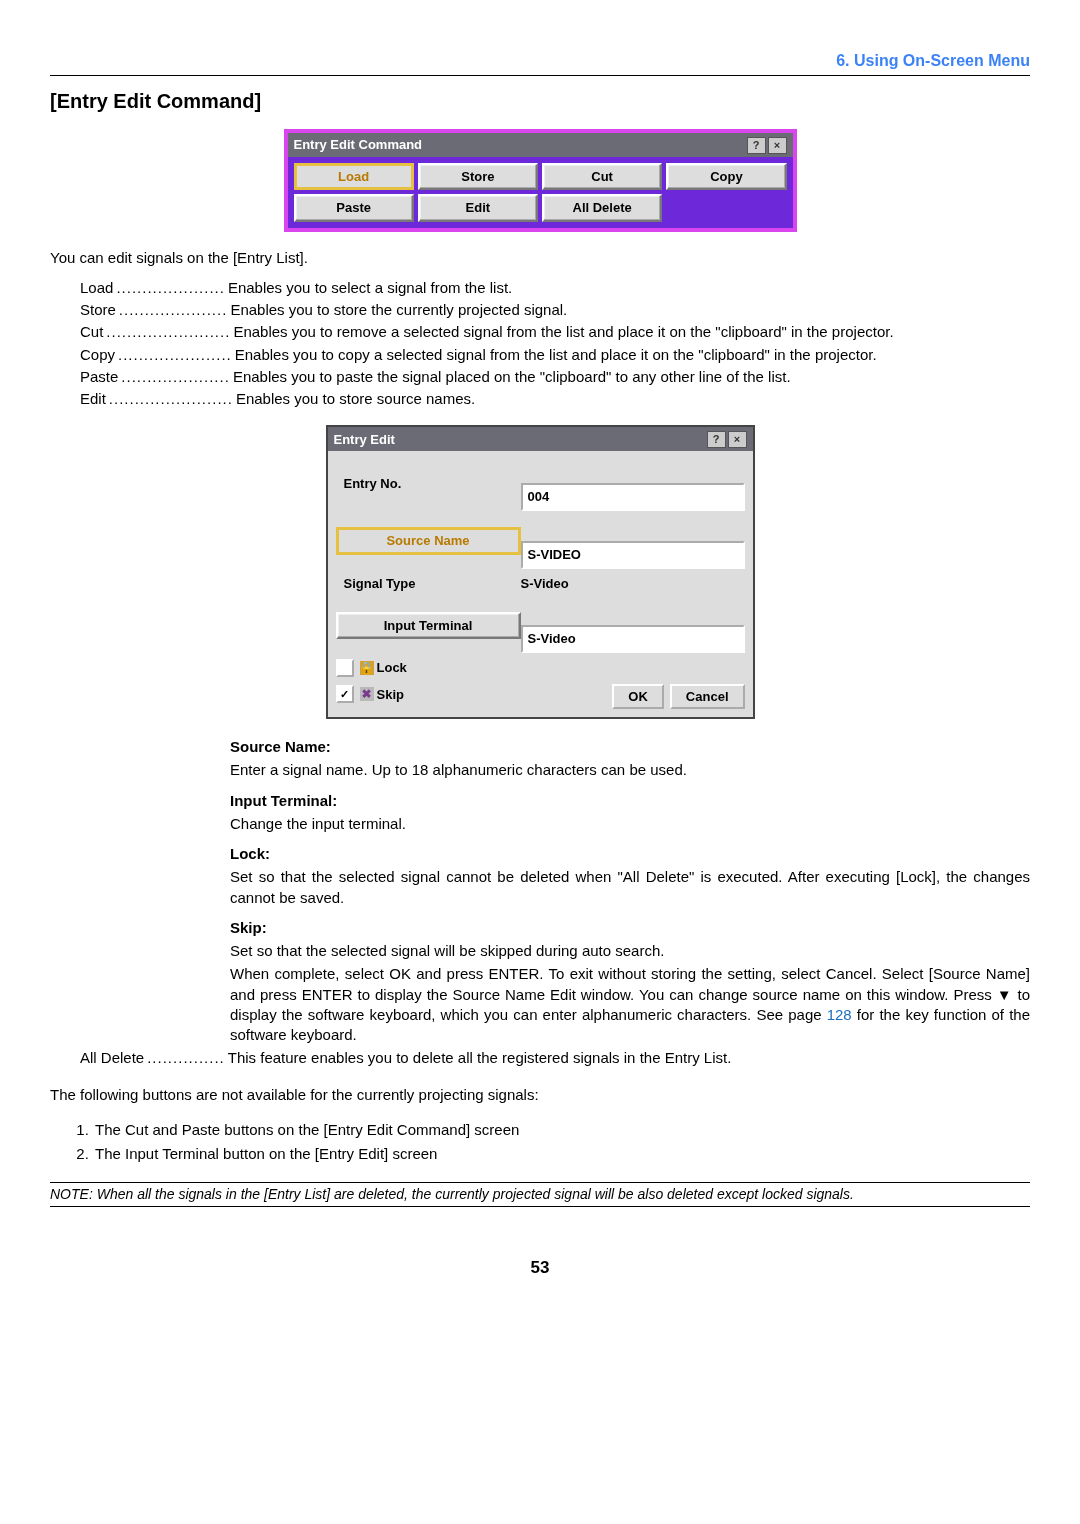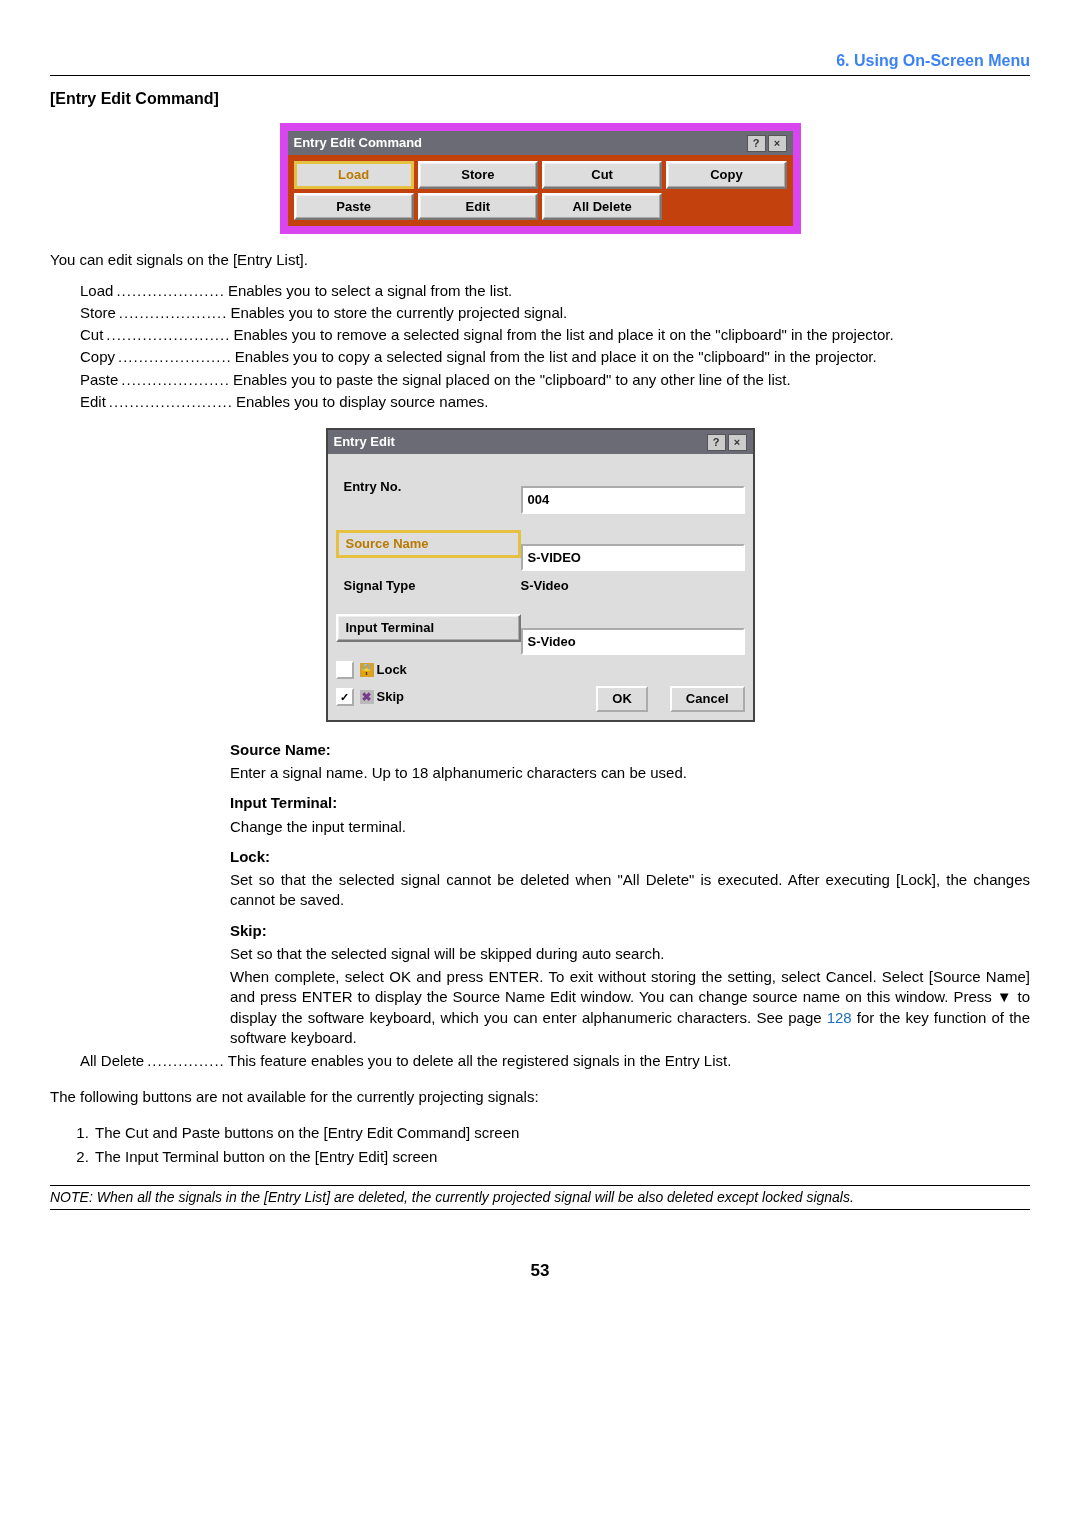--- a/index.html
+++ b/index.html
@@ -17,26 +17,26 @@
   }
   .section-header {
     text-align: right;
     font-weight: bold;
     font-size: 16px;
     color: #3b82f6;
     padding-bottom: 3px;
   }
   .subhead {
     font-weight: bold;
-    font-size: 16px;
+    font-size: 20px;
     margin: 12px 0 14px 0;
   }
   .dialog {
-    border: 8px solid #d946ef;
-    background: #c2410c;
+    border: 4px solid #d946ef;
+    background: #6d28d9;
     margin: 0 auto 16px auto;
     width: 505px;
     font-size: 13px;
   }
   .dialog-title {
     background: #6b6b76;
     color: #fff;
     font-weight: bold;
     padding: 3px 6px;
     display: flex;
@@ -115,21 +115,21 @@
   }
   .form-row {
     display: flex;
     align-items: center;
     margin-bottom: 3px;
   }
   .form-label {
     width: 185px;
   }
   .form-label .btn {
-    text-align: left;
+    text-align: center;
     padding: 3px 8px;
     font-weight: bold;
   }
   .form-label .plain {
     padding: 3px 8px;
     font-weight: bold;
   }
   .form-value {
     flex:1;
   }
@@ -154,21 +154,21 @@
     width:14px;height:14px;border:2px outset #fff;background:#fff;
     margin-right:5px;display:inline-flex;align-items:center;justify-content:center;
     font-size:11px;color:#000;
   }
   .check-row .ico {
     display:inline-block;width:14px;height:14px;margin:0 3px 0 1px;
     font-size:12px;line-height:14px;text-align:center;
   }
   .lock-ico{background:#d6a030;color:#fff;}
   .skip-ico{background:#b9b9b9;color:#7a3b8f;}
-  .footer-row{display:flex;justify-content:flex-end;gap:22px;margin-top:4px;}
+  .footer-row{display:flex;justify-content:flex-end;gap:6px;margin-top:4px;}
   .smallbtn{border:2px outset #fff;background:#ddd;padding:2px 14px;font-weight:bold;font-size:13px;}
   .skip-line{display:flex;align-items:center;justify-content:space-between;}
   .descblock {
     margin: 4px 0 0 180px;
     font-size: 15px;
   }
   .descblock .bold {
     font-weight: bold;
     margin-top: 10px;
   }
@@ -277,21 +277,21 @@
       <span class="def-desc">Enables you to copy a selected signal from the list and place it on the "clipboard" in the projector.</span>
     </div>
   <div class="def-row">
       <span class="def-term">Paste</span>
       <span class="def-dots">.....................</span>
       <span class="def-desc">Enables you to paste the signal placed on the "clipboard" to any other line of the list.</span>
     </div>
   <div class="def-row">
       <span class="def-term">Edit</span>
       <span class="def-dots">........................</span>
-      <span class="def-desc">Enables you to display source names.</span>
+      <span class="def-desc">Enables you to store source names.</span>
     </div>
 </div>
 
 <div class="dialog2">
   <div class="dialog-title">
     <span>Entry Edit</span>
     <span class="title-icons">
       <span>?</span><span>×</span>
     </span>
   </div>

